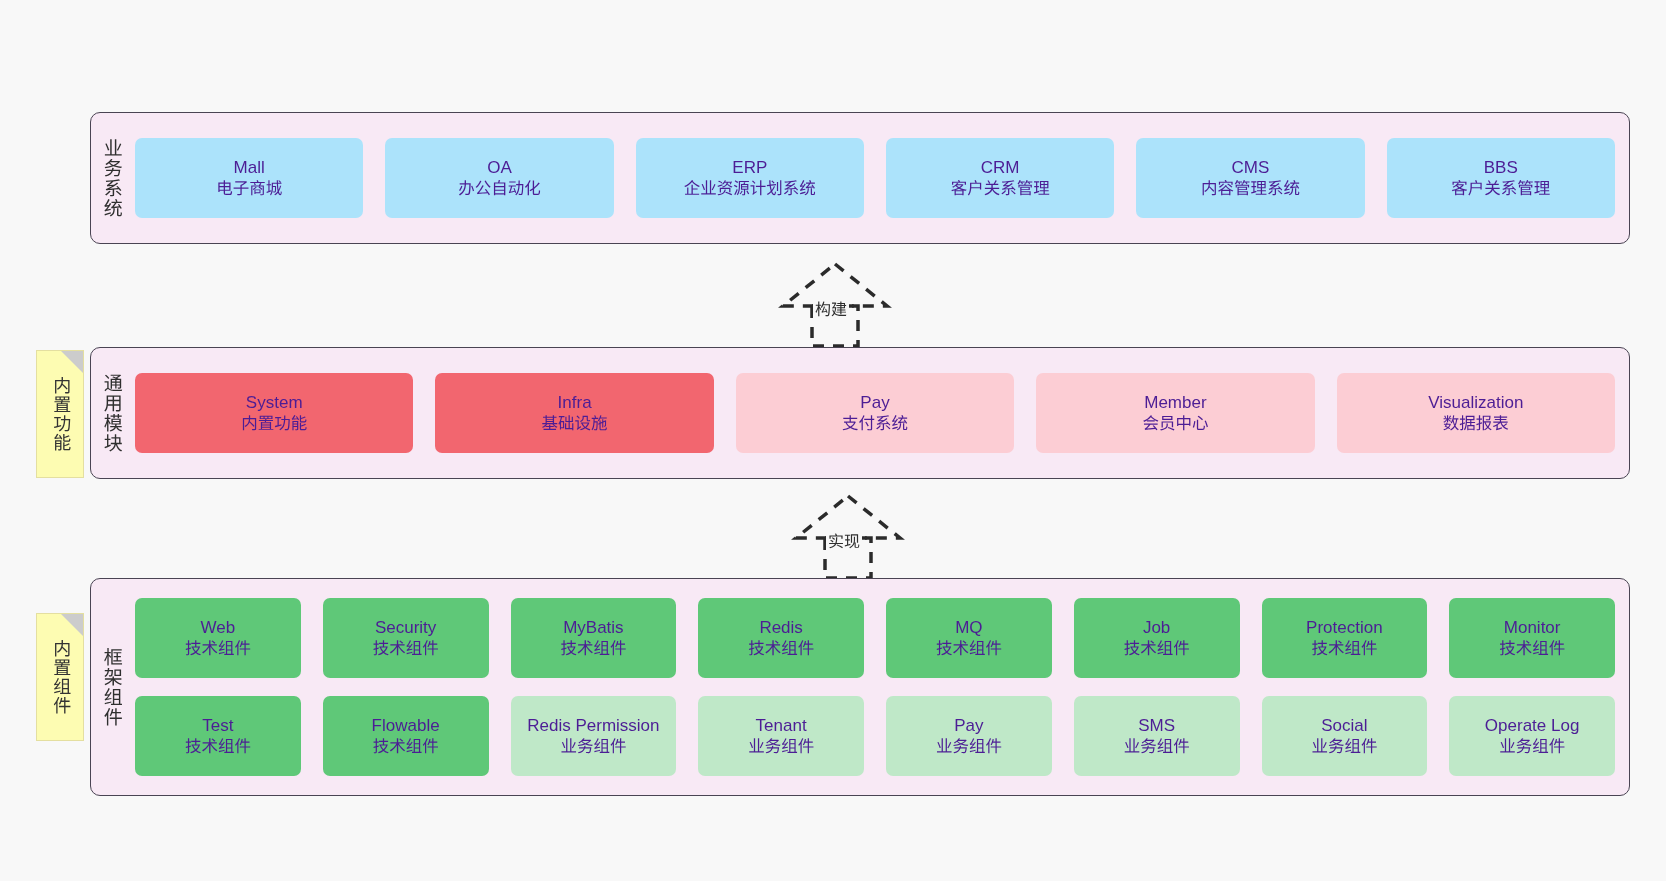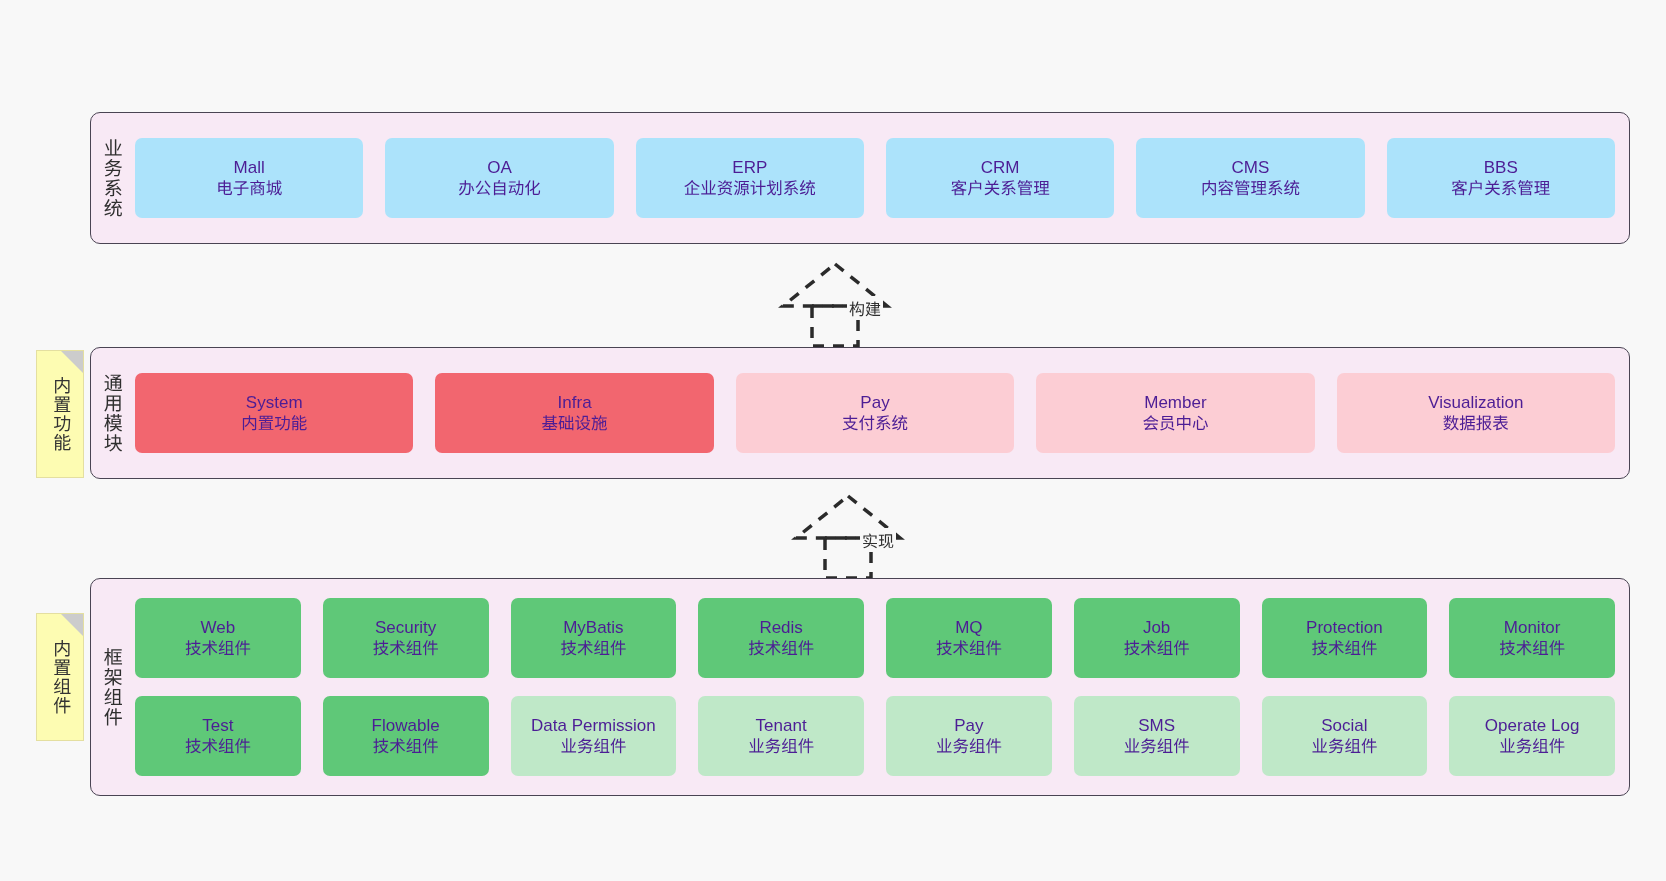--- a/index.html
+++ b/index.html
@@ -129,21 +129,20 @@
     pointer-events: none;
   }
   .connector .conn-label {
     position: absolute;
     font-size: 16px;
     color: #2f2f2f;
     background: #f8f8f8;
     padding: 0 2px;
     white-space: nowrap;
     user-select: none;
-    margin-left: 34px;
   }
 </style>
 </head>
 <body>
 
 <div id="canvas">
 
   <div class="section" id="sec-0" style="left:90px; top:112px; width:1540px; height:132px;">
     <div class="section-title">业务系统</div>
     <div class="section-body">
@@ -274,21 +273,21 @@
       <div class="row">
         <div class="node green">
           <span class="t-en">Test</span>
           <span class="t-cn">技术组件</span>
         </div>
         <div class="node green">
           <span class="t-en">Flowable</span>
           <span class="t-cn">技术组件</span>
         </div>
         <div class="node lightgreen">
-          <span class="t-en">Data Permission</span>
+          <span class="t-en">Redis Permission</span>
           <span class="t-cn">业务组件</span>
         </div>
         <div class="node lightgreen">
           <span class="t-en">Tenant</span>
           <span class="t-cn">业务组件</span>
         </div>
         <div class="node lightgreen">
           <span class="t-en">Pay</span>
           <span class="t-cn">业务组件</span>
         </div>

